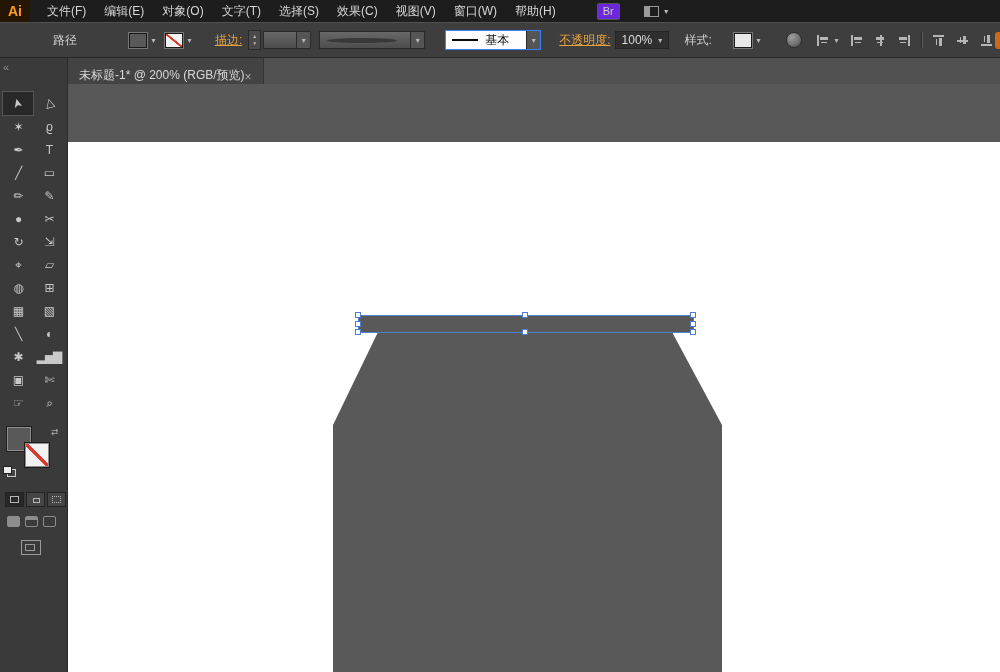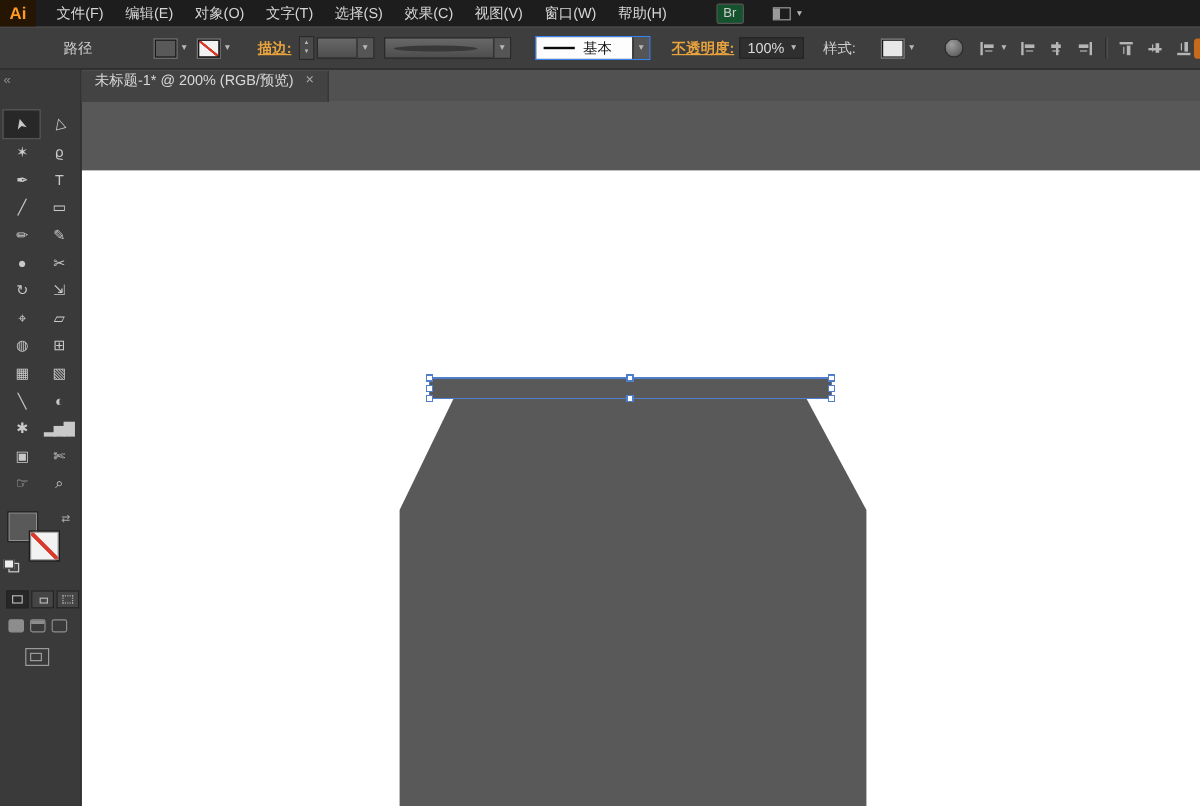--- a/index.html
+++ b/index.html
@@ -6,34 +6,34 @@
   body{width:1000px;height:672px;position:relative;overflow:hidden;background:#565656;
        font-family:"Liberation Sans","DejaVu Sans",sans-serif;}
 
   
   .menubar{position:absolute;left:0;top:0;width:100%;height:22px;background:#1d1d1d;
            display:flex;align-items:center;z-index:6;}
   .logo{color:#ff9a23;font-weight:bold;font-size:14px;padding:0 8px;height:22px;line-height:22px;
         background:#241603;margin-right:8px;}
   .menu-items{display:flex;align-items:flex-start;}
   .menu-item{color:#d6d6d6;font-size:12px;padding:0 9px;line-height:22px;white-space:nowrap;}
-  .br-btn{margin-left:32px;font-size:11px;color:#cccccc;background:#14532d;border:1px solid #555;
+  .br-btn{margin-left:32px;font-size:11px;color:#cccccc;background:#6d28d9;border:1px solid #555;
           border-radius:2px;padding:1px 5px;line-height:13px;}
   .ws{display:flex;align-items:center;gap:4px;margin-left:24px;}
   .ws-ico{width:15px;height:11px;border:1px solid #9a9a9a;box-sizing:border-box;
           background:linear-gradient(90deg,#9a9a9a 40%,transparent 40%);}
   .dd{font-size:7px;color:#b8b8b8;line-height:1;}
 
   
   .controlbar{position:absolute;left:0;top:22px;width:100%;height:36px;background:#3e3e3e;
               border-top:1px solid #515151;border-bottom:1px solid #262626;box-sizing:border-box;
               display:flex;align-items:center;padding-left:8px;font-size:12px;color:#cfcfcf;z-index:5;}
   .cb-label{color:#cfcfcf;white-space:nowrap;}
   .ctx{margin-right:52px;margin-left:45px;}
-  .cb-link{color:#e8a33d;text-decoration:underline;margin:0 4px 0 14px;white-space:nowrap;font-weight:bold;}
+  .cb-link{color:#e8a33d;text-decoration:underline;margin:0 4px 0 14px;white-space:nowrap;}
   .combo{display:flex;align-items:center;gap:3px;margin-right:8px;}
   .cswatch{width:16px;height:13px;border:1px solid #191919;box-shadow:0 0 0 1px #777;display:inline-block;}
   .none-swatch{background:linear-gradient(to top right,#f2f2f2 44%,#d8392b 46%,#d8392b 54%,#f2f2f2 56%);}
   .light-swatch{background:#e8e8e8;}
   .stepper{display:flex;flex-direction:column;justify-content:center;width:11px;height:18px;
            background:#4a4a4a;border:1px solid #2a2a2a;color:#bbb;font-size:5px;line-height:7px;
            text-align:center;margin:0 2px 0 2px;}
   .boxcombo{height:18px;border:1px solid #2a2a2a;background:linear-gradient(#686868,#4d4d4d);
             display:flex;align-items:center;margin-right:8px;box-sizing:border-box;}
   .weight{width:48px;}
@@ -61,22 +61,22 @@
   .ico-align.c::after{left:3px;}
   .ico-align.r::before{left:11px;}
   .ico-align.r::after{left:2px;}
   .ico-align.v{transform:rotate(90deg);}
   .vsep{width:1px;height:16px;background:#2a2a2a;box-shadow:1px 0 0 #5e5e5e;}
   .edge-orange{position:absolute;right:0;top:9px;width:5px;height:17px;background:#c96a1b;
                border-radius:3px 0 0 3px;}
 
   
   .tabstrip{position:absolute;left:68px;top:58px;right:0;height:26px;background:#515151;z-index:4;}
-  .tab{display:inline-flex;align-items:flex-start;height:26px;padding:0 11px;background:#434343;
-       border-right:1px solid #333;color:#d8d8d8;font-size:12px;gap:10px;white-space:nowrap;}
+  .tab{display:inline-flex;align-items:flex-end;height:26px;padding:0 11px;background:#434343;
+       border-right:1px solid #333;color:#d8d8d8;font-size:12px;white-space:nowrap;}
   .tab-close{color:#a8a8a8;font-size:12px;}
   .collapse{position:absolute;left:3px;top:61px;color:#909090;font-size:11px;letter-spacing:-2px;z-index:7;}
 
   
   .toolbar{position:absolute;left:0;top:58px;width:68px;bottom:0;background:#3a3a3a;
            border-right:1px solid #2b2b2b;box-sizing:border-box;z-index:3;}
   .tools-grid{display:grid;grid-template-columns:30px 30px;gap:0 1px;justify-content:center;
               padding-top:34px;grid-auto-rows:23px;}
   .tool{display:flex;align-items:center;justify-content:center;color:#c9c9c9;}
   .tool.active{background:#282828;outline:1px solid #565656;}

